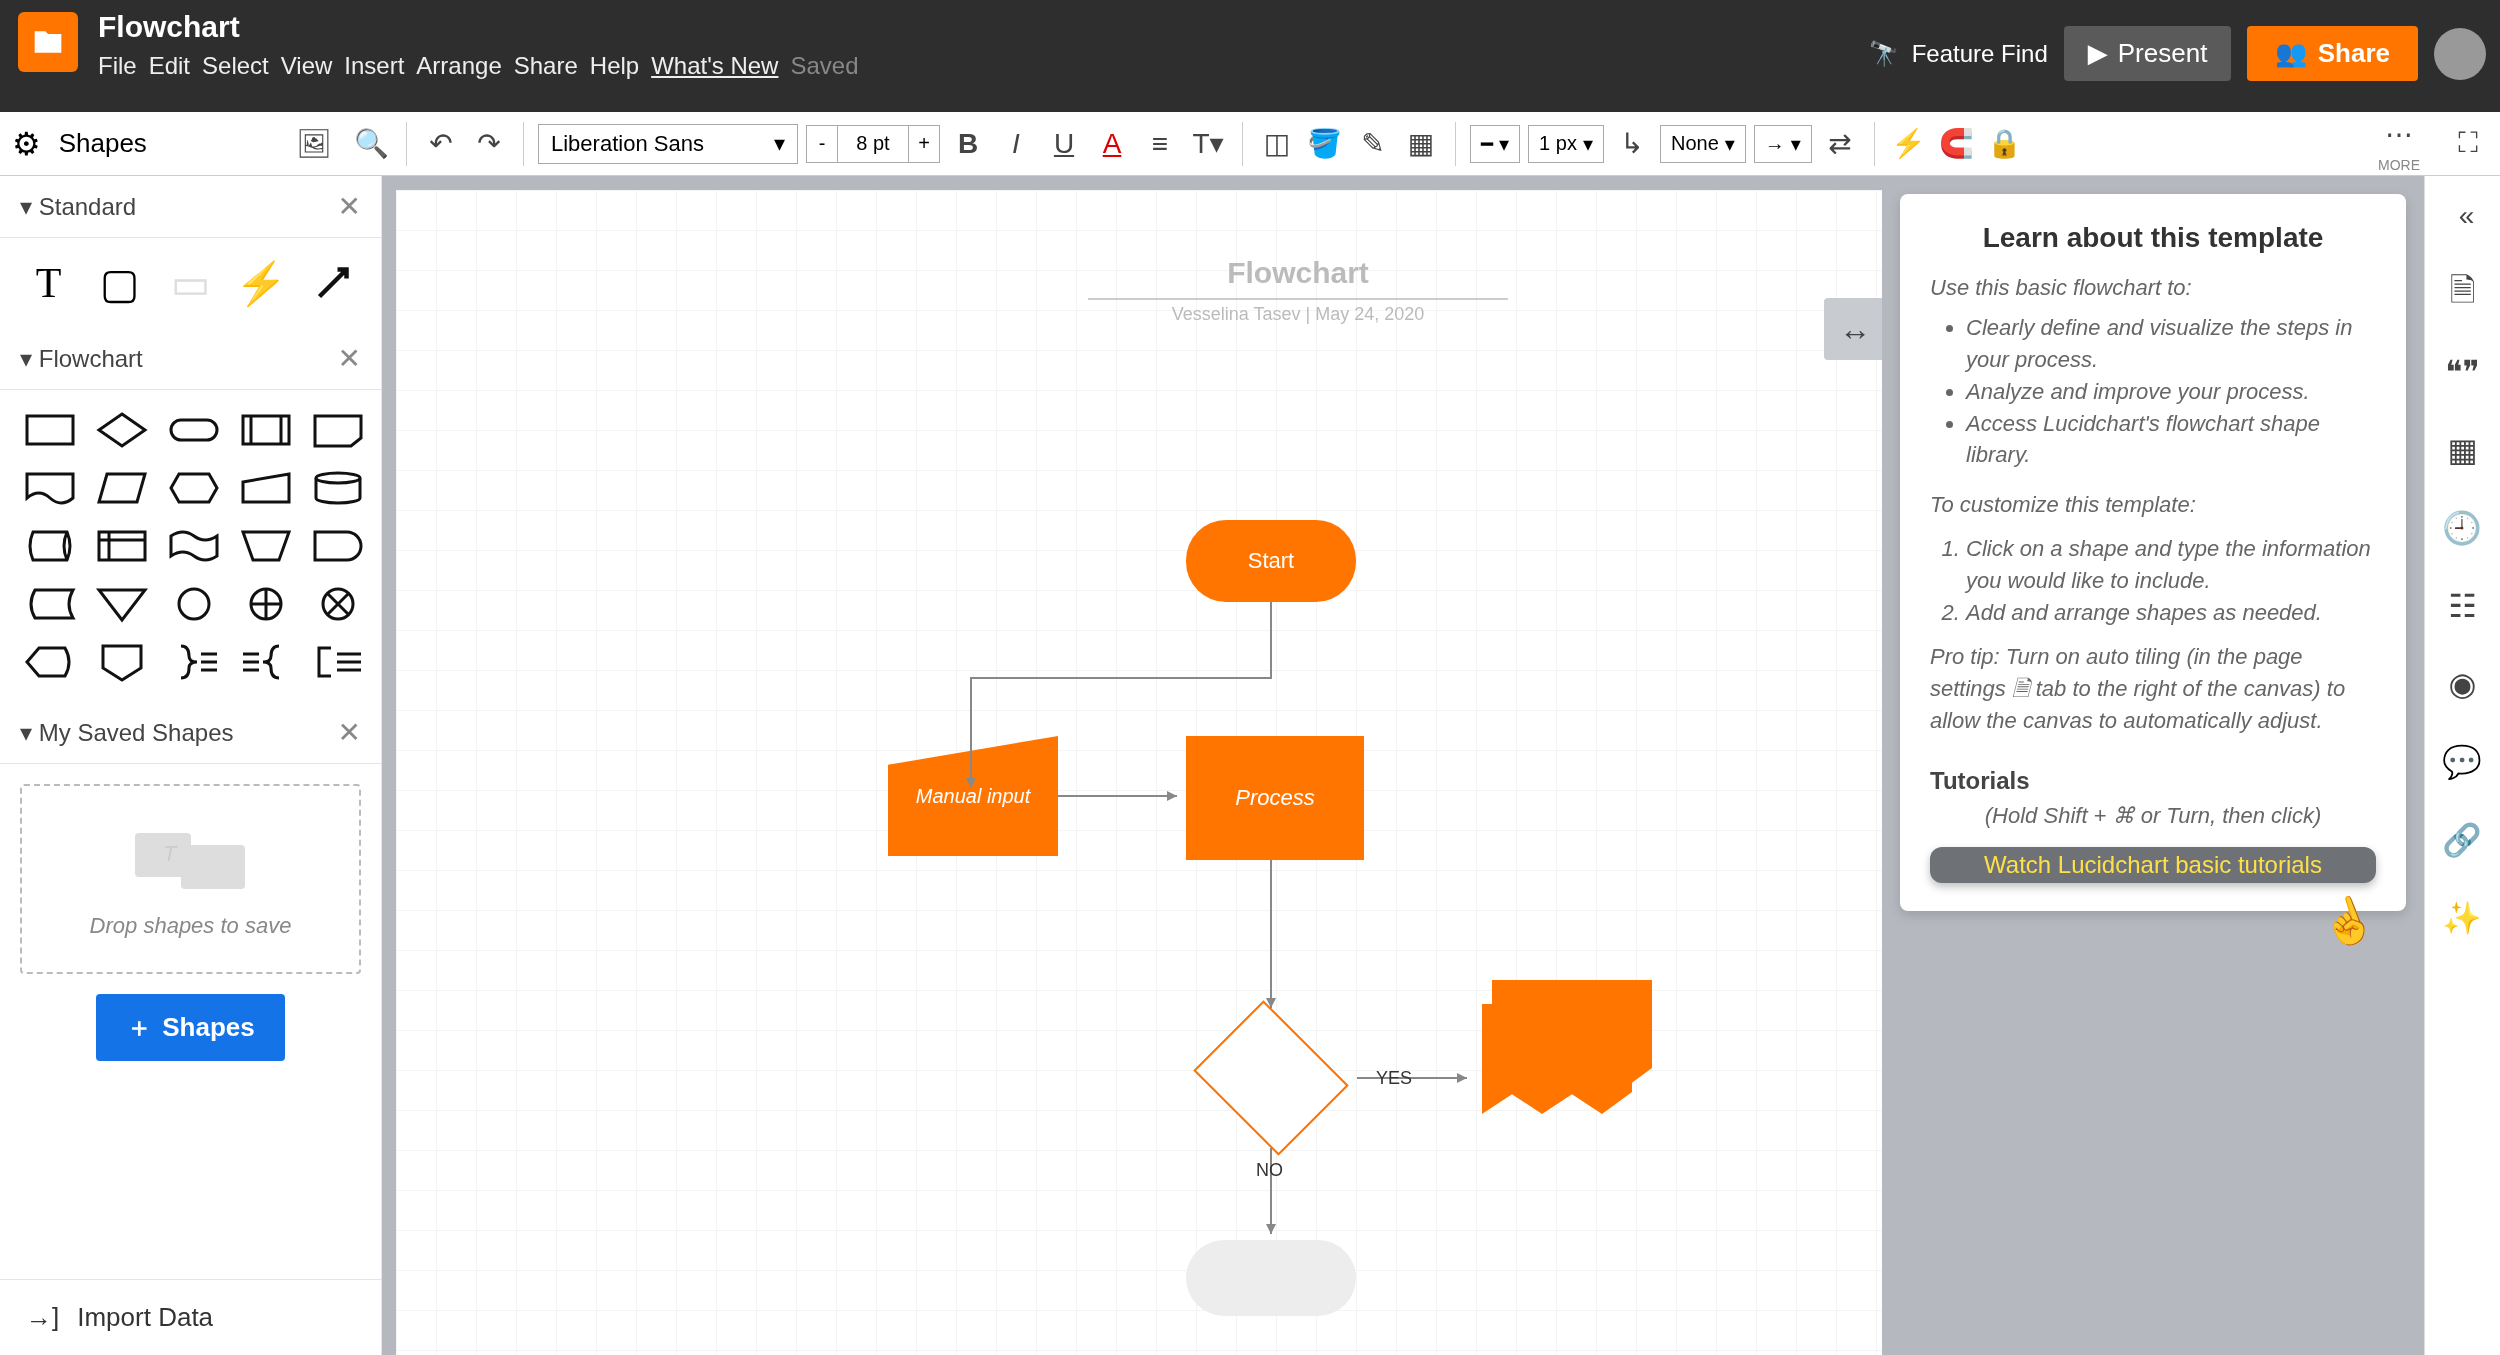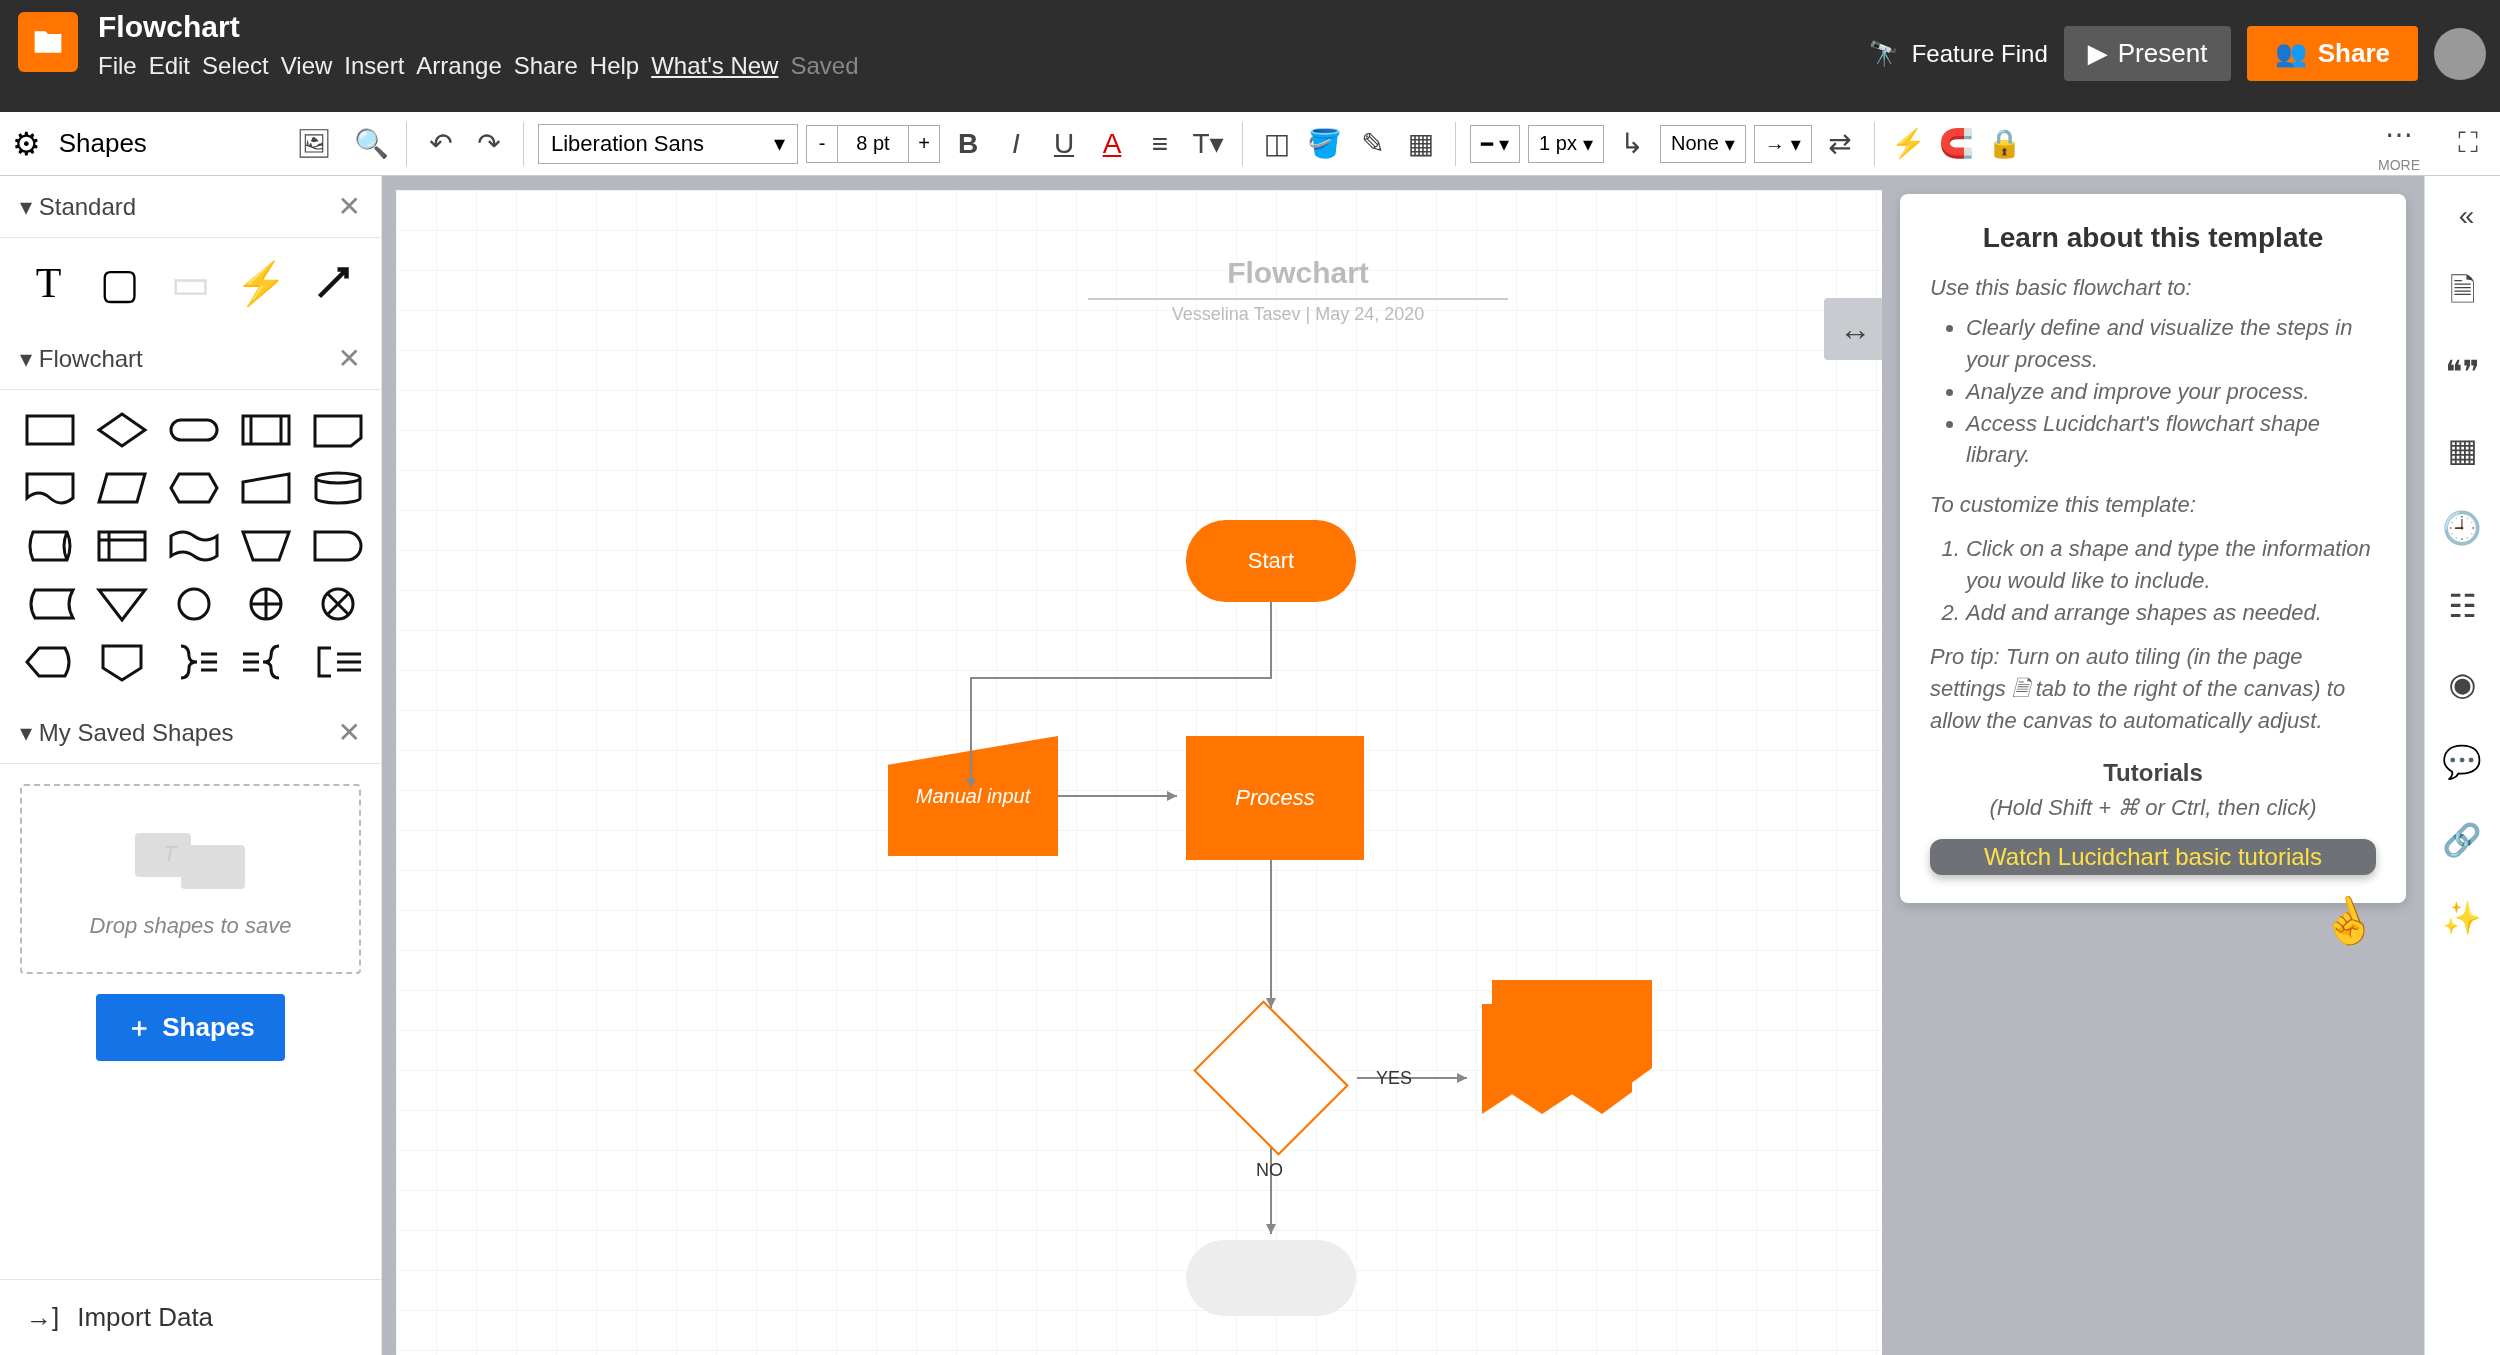--- a/index.html
+++ b/index.html
@@ -63,21 +63,21 @@
 .fc-docs{left:1086px;top:790px;width:170px;height:140px;position:absolute}
 .fc-doc{position:absolute;width:150px;height:110px;background:#ff7500;clip-path:polygon(0 0,100% 0,100% 80%,80% 100%,60% 82%,40% 100%,20% 82%,0 100%)}
 .fc-end{left:790px;top:1050px;width:170px;height:76px;background:#ededed;border-radius:38px}
 .label-yes,.label-no{position:absolute;font-size:18px;color:#333}
 .right-panel{width:542px;background:#b5b9bf;padding:18px;position:relative}
 .template-card{background:#fff;border-radius:8px;padding:28px 30px;box-shadow:0 4px 12px rgba(0,0,0,.15)}
 .template-card h2{text-align:center;font-size:28px;color:#333;margin-bottom:18px}
 .template-card p,.template-card li{font-size:22px;color:#666;font-style:italic;line-height:1.45}
 .template-card ul{padding-left:36px;margin:8px 0}
 .template-card ol{padding-left:36px;margin:12px 0}
-.tutorials-h{text-align:center;font-size:24px;font-weight:600;color:#444;margin-top:22px}
+.tutorials-h{font-size:24px;font-weight:600;color:#444;margin-top:30px}
 .tutorials-sub{text-align:center;font-size:22px;color:#666;font-style:italic;margin:8px 0 18px}
 .btn-tutorial{background:#6e7277;color:#fde047;border:none;border-radius:12px;padding:4px 30px;font-size:24px;width:100%;cursor:pointer;box-shadow:0 4px 8px rgba(0,0,0,.25)}
 .hand-cursor{position:absolute;right:48px;top:720px;font-size:44px;transform:rotate(-20deg)}
 .right-rail{width:76px;background:#fff;border-left:1px solid #ddd;display:flex;flex-direction:column;align-items:center;gap:38px;padding-top:20px}
 .rail-icon{width:40px;height:40px;display:flex;align-items:center;justify-content:center;font-size:32px;color:#444;cursor:pointer}
 .collapse-chevrons{font-size:28px;letter-spacing:-8px}
 .line-svg{position:absolute;overflow:visible}
 .line-svg line,.line-svg path{stroke:#888;stroke-width:2;fill:none}
 .line-svg polygon{fill:#888}
 </style>
@@ -428,21 +428,21 @@
         <li>Analyze and improve your process.</li>
         <li>Access Lucidchart's flowchart shape library.</li>
       </ul>
       <p style="margin-top:18px">To customize this template:</p>
       <ol>
         <li>Click on a shape and type the information you would like to include.</li>
         <li>Add and arrange shapes as needed.</li>
       </ol>
       <p style="margin-top:10px">Pro tip: Turn on auto tiling (in the page settings 🗎 tab to the right of the canvas) to allow the canvas to automatically adjust.</p>
       <div class="tutorials-h">Tutorials</div>
-      <div class="tutorials-sub">(Hold Shift + ⌘ or Ctrl, then click)</div>
+      <div class="tutorials-sub">(Hold Shift + ⌘ or Turn, then click)</div>
       <button class="btn-tutorial">Watch Lucidchart basic tutorials</button>
     </div>
     <div class="hand-cursor">☝️</div>
   </div>
 
   <div class="right-rail">
     <div class="rail-icon collapse-chevrons">«</div>
     <div class="rail-icon">🗎</div>
     <div class="rail-icon">❝❞</div>
     <div class="rail-icon">▦</div>

